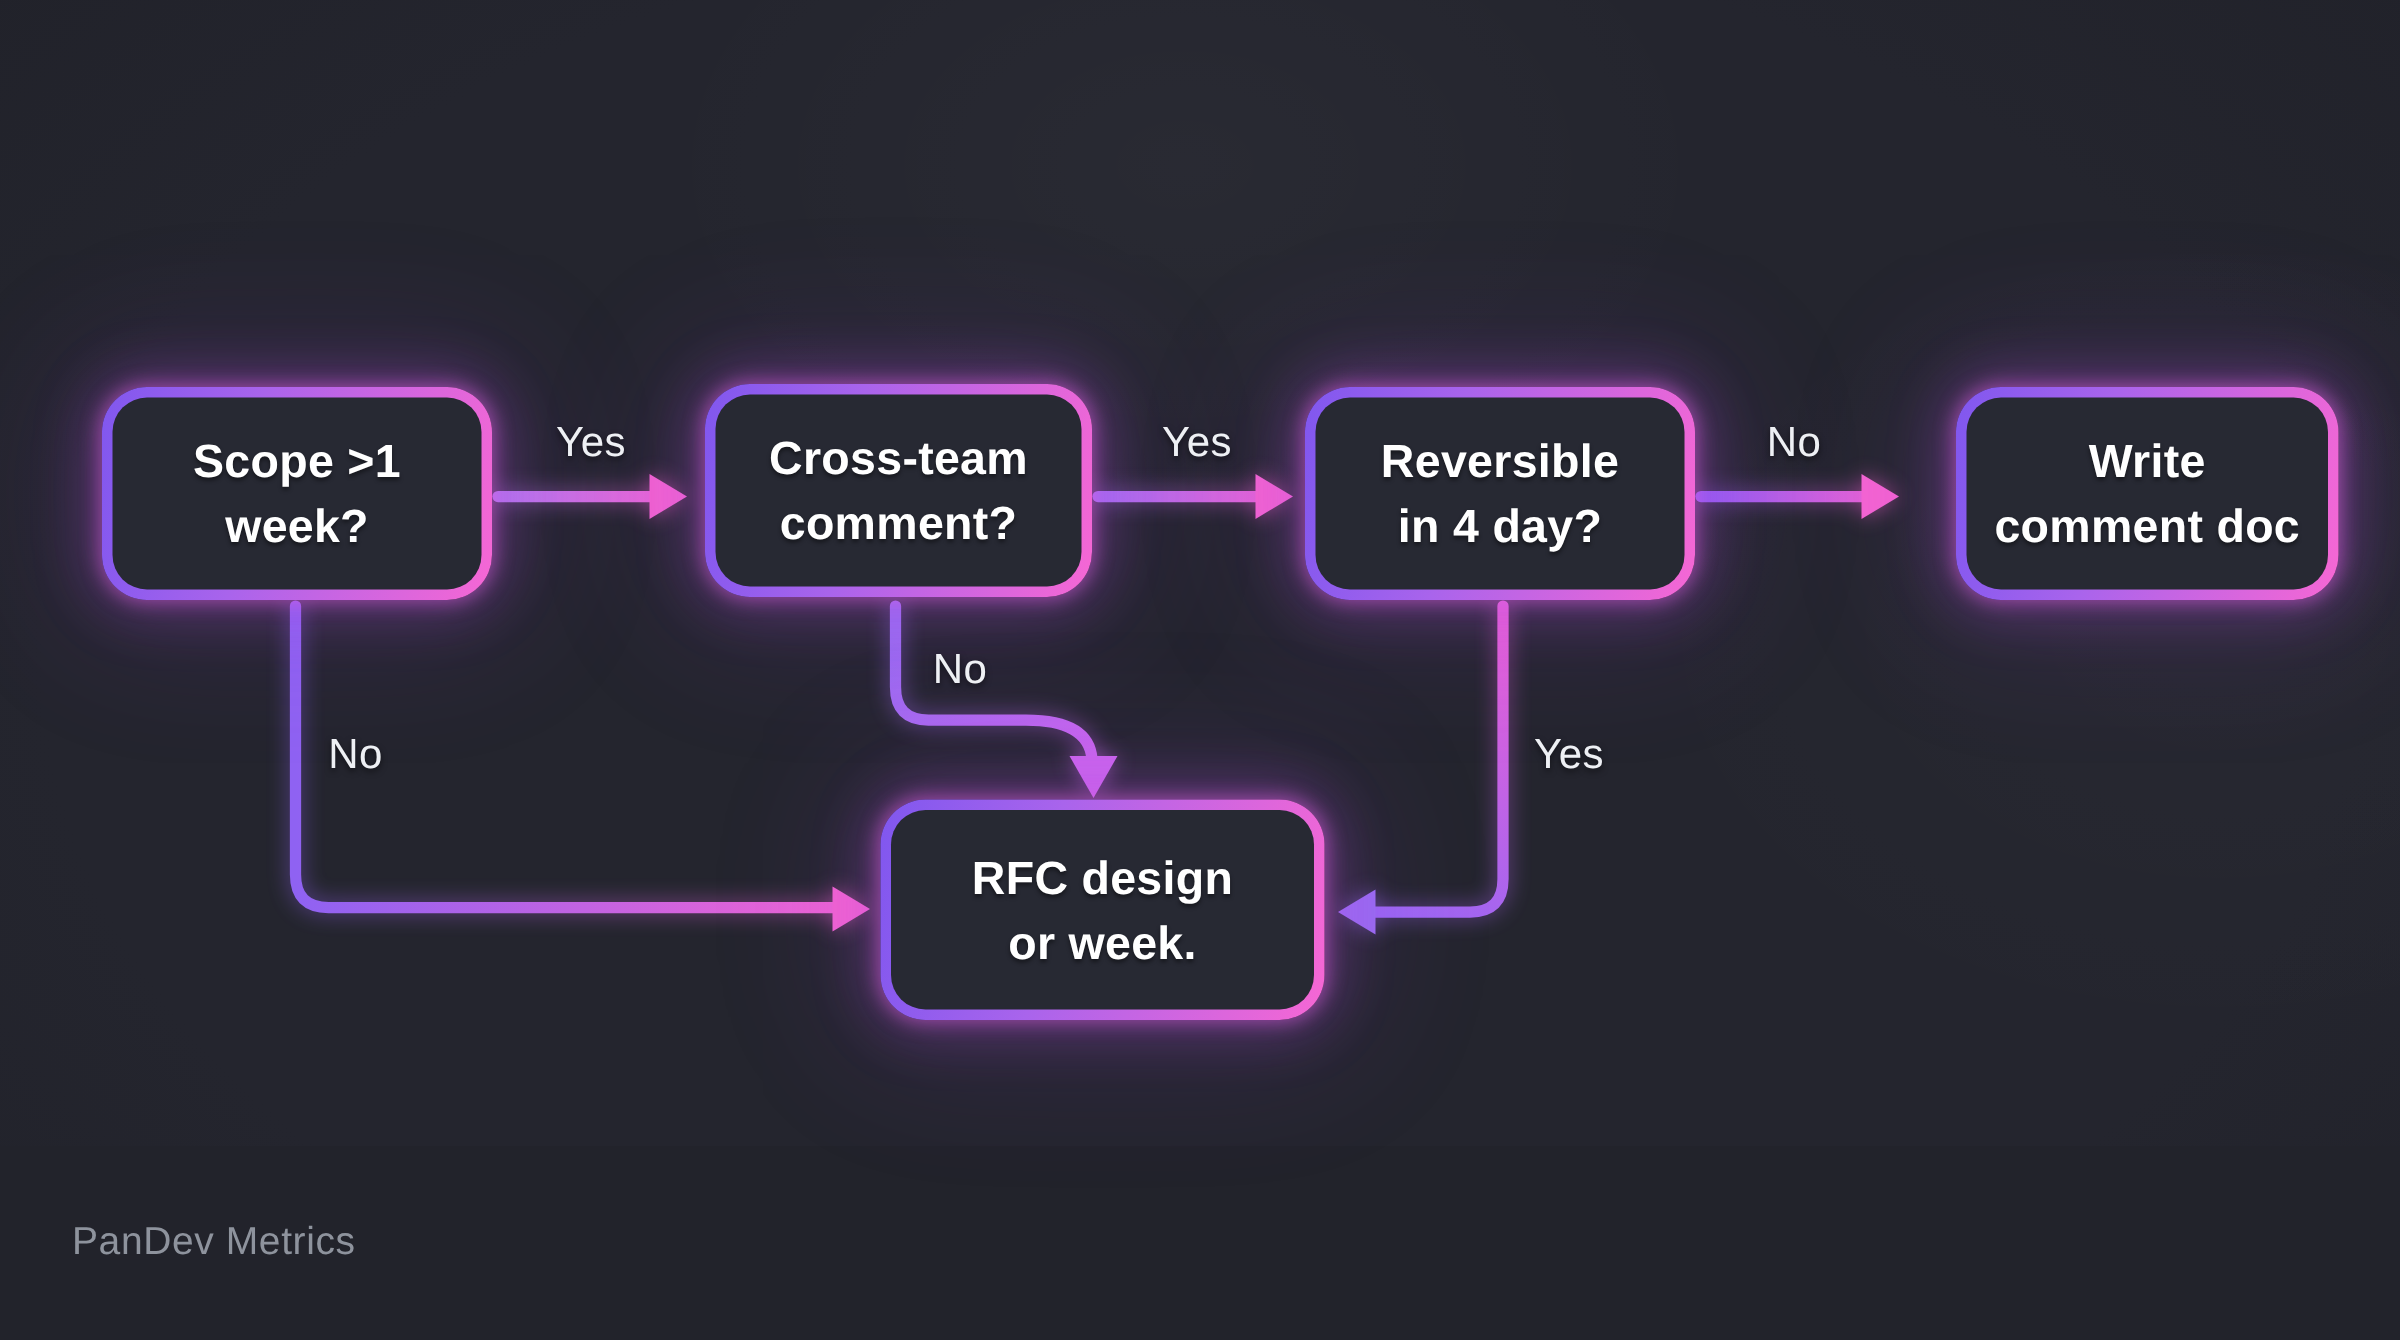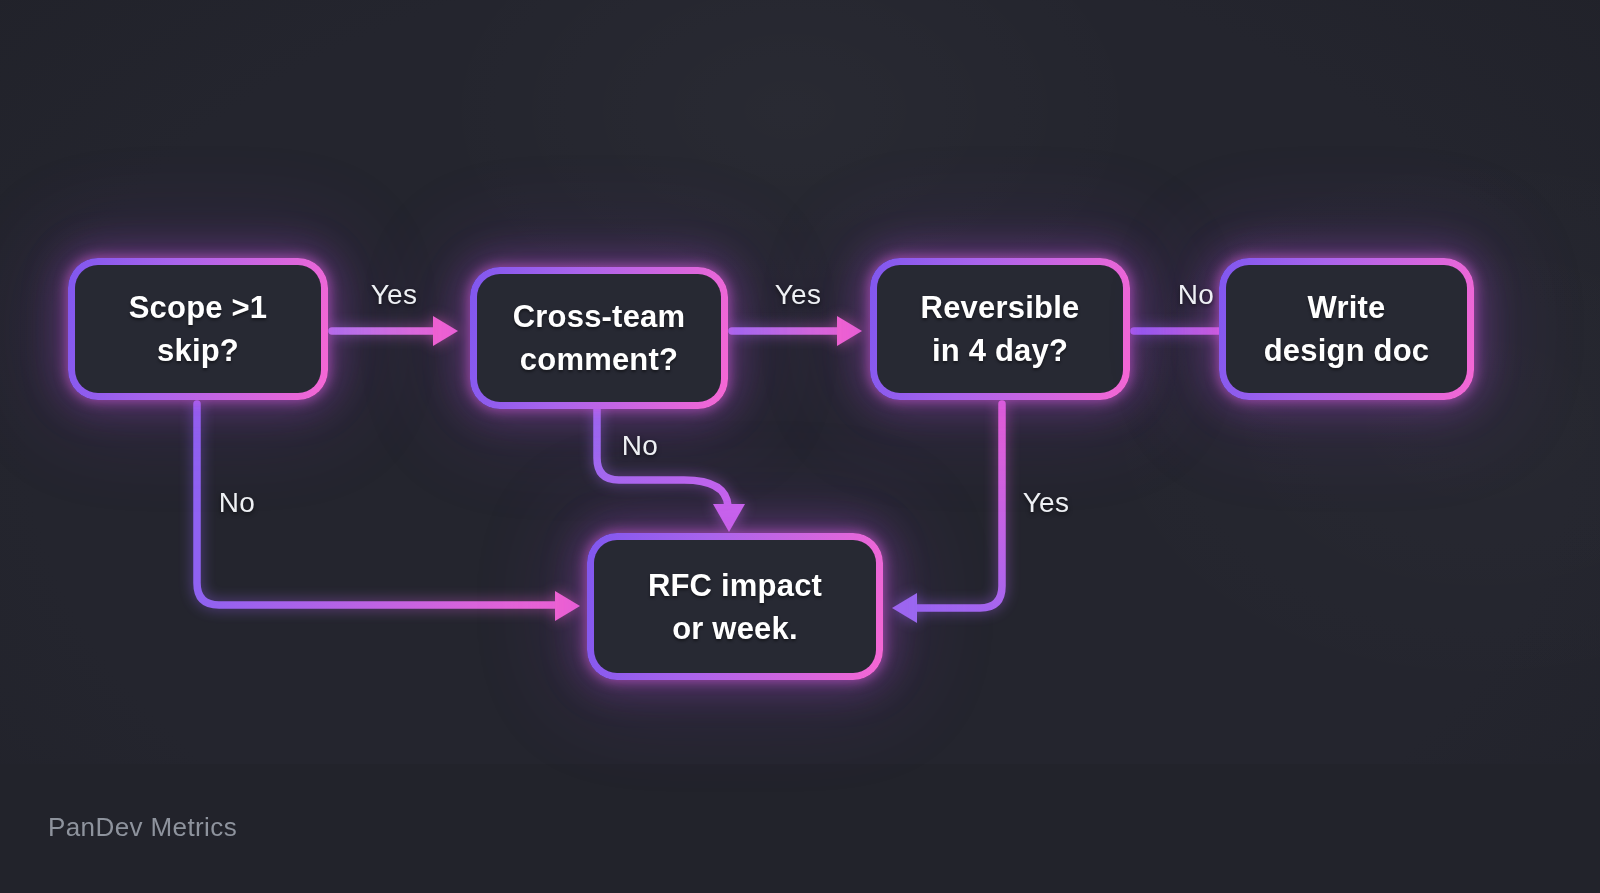--- a/index.html
+++ b/index.html
@@ -143,48 +143,48 @@
       </g>
     </defs>
 
     <use href="#edgeSet" filter="url(#glowF)" opacity="0.55"></use>
     <use href="#edgeSet"></use>
   </svg>
 
   <div class="node" style="left:68px; top:258px; width:260px; height:142px;">
     <div class="node-inner">
       <span class="node-line">Scope &gt;1</span>
-      <span class="node-line">skip?</span>
+      <span class="node-line">week?</span>
     </div>
   </div>
 
-  <div class="node" style="left:470px; top:267px; width:258px; height:142px;">
+  <div class="node" style="left:470px; top:256px; width:258px; height:142px;">
     <div class="node-inner">
       <span class="node-line">Cross-team</span>
       <span class="node-line">comment?</span>
     </div>
   </div>
 
   <div class="node" style="left:870px; top:258px; width:260px; height:142px;">
     <div class="node-inner">
       <span class="node-line">Reversible</span>
       <span class="node-line">in 4 day?</span>
     </div>
   </div>
 
-  <div class="node" style="left:1219px; top:258px; width:255px; height:142px;">
+  <div class="node" style="left:1304px; top:258px; width:255px; height:142px;">
     <div class="node-inner">
       <span class="node-line">Write</span>
-      <span class="node-line">design doc</span>
+      <span class="node-line">comment doc</span>
     </div>
   </div>
 
   <div class="node" style="left:587px; top:533px; width:296px; height:147px;">
     <div class="node-inner">
-      <span class="node-line">RFC impact</span>
+      <span class="node-line">RFC design</span>
       <span class="node-line">or week.</span>
     </div>
   </div>
 
   <div class="edge-label" style="left:394px; top:295px;">Yes</div>
   <div class="edge-label" style="left:798px; top:295px;">Yes</div>
   <div class="edge-label" style="left:1196px; top:295px;">No</div>
   <div class="edge-label" style="left:237px; top:503px;">No</div>
   <div class="edge-label" style="left:640px; top:446px;">No</div>
   <div class="edge-label" style="left:1046px; top:503px;">Yes</div>

